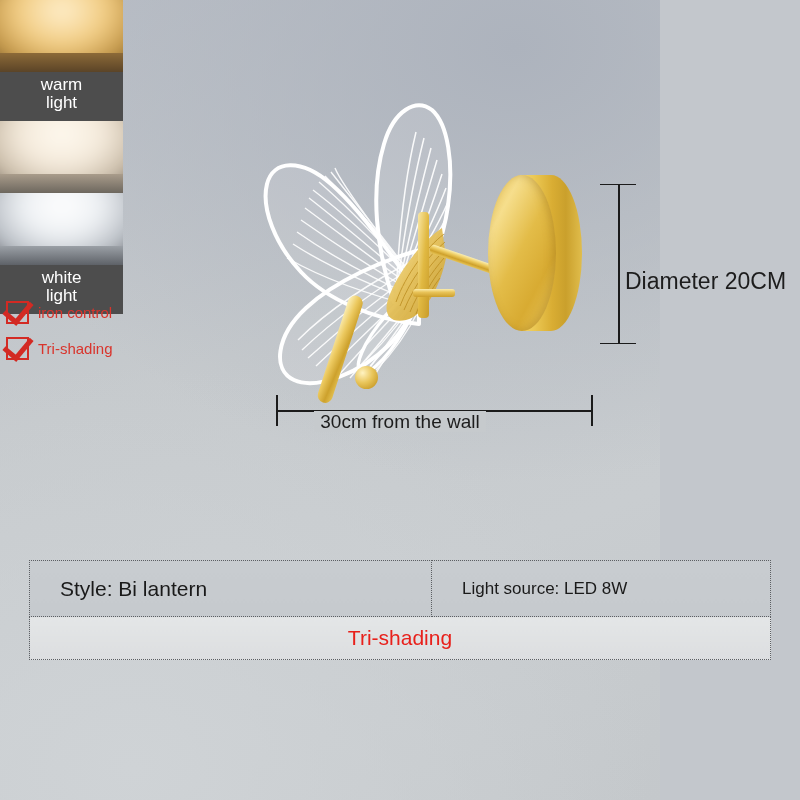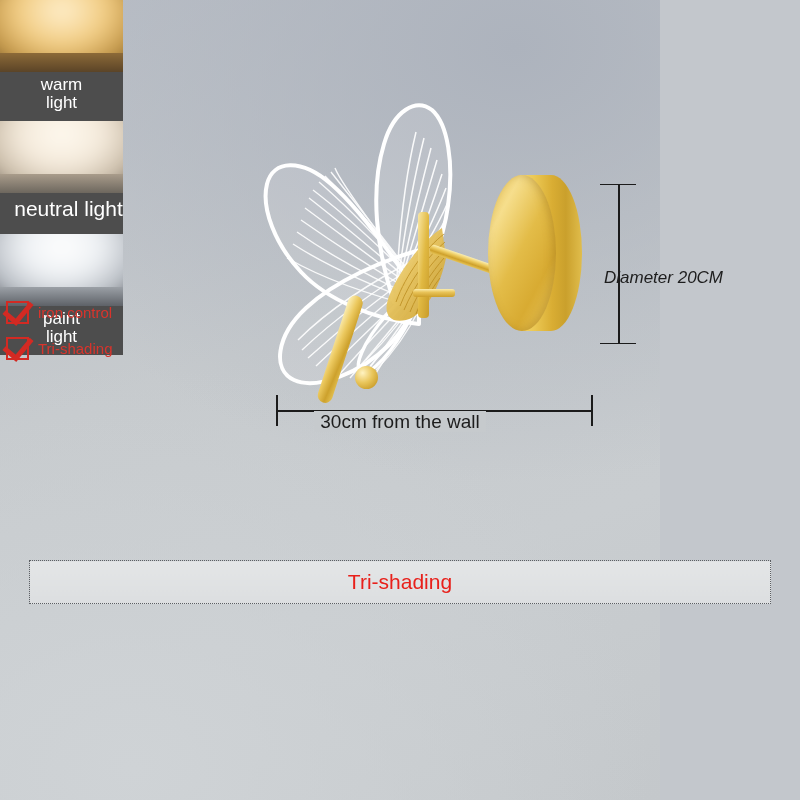--- a/index.html
+++ b/index.html
@@ -118,21 +118,21 @@
   }
   
   #gold-fan{position:absolute;left:108px;top:122px;width:90px;height:112px;}
 
   
   .dim-line{position:absolute;background:#1b1b1b;}
   #dim-v{left:618px;top:184px;width:2px;height:160px;}
   #dim-v-top{left:600px;top:184px;width:36px;height:1px;}
   #dim-v-bot{left:600px;top:343px;width:36px;height:1px;}
   #dim-v-label{
-    position:absolute;left:604px;top:268px;font-size:17px;color:#1d1d1d;white-space:nowrap;font-style:italic;
+    position:absolute;left:625px;top:268px;font-size:23px;color:#1d1d1d;white-space:nowrap;
   }
   #dim-h{left:276px;top:410px;width:317px;height:2px;}
   #dim-h-left{left:276px;top:395px;width:2px;height:31px;}
   #dim-h-right{left:591px;top:395px;width:2px;height:31px;}
   #dim-h-label{
     position:absolute;left:0;right:0;top:411px;text-align:center;width:800px;
     font-size:19px;color:#1d1d1d;
   }
 
   
@@ -171,30 +171,29 @@
         <div>warm</div>
         <div>light</div>
       </div>
     </div>
 
     <div class="temp-card neutral">
       <div class="temp-photo">
         <div class="wash"></div>
           <div class="floor"></div>
       </div>
-      <div class="temp-label one-line">neutral light</div>
     </div>
 
     <div class="temp-card white">
       <div class="temp-photo">
         <div class="wash"></div>
           <div class="floor"></div>
       </div>
       <div class="temp-label two-line">
-        <div>paint</div>
+        <div>white</div>
         <div>light</div>
       </div>
     </div>
   </div>
 
   <div id="features">
     <div class="feature-row">
       <span class="chk"></span>
       <span class="feature-text">iron control</span>
     </div>
@@ -312,19 +311,23 @@
 
   <div class="dim-line" id="dim-h"></div>
   <div class="dim-line" id="dim-h-left"></div>
   <div class="dim-line" id="dim-h-right"></div>
   <div id="dim-h-label">
     <span style="background:linear-gradient(#c6cacd,#c6cacd);padding:0 6px;">30cm from the wall</span>
   </div>
 
   <table id="spec-table">
     <tbody>
+      <tr>
+        <td class="col-a big">Style: Bi lantern</td>
+        <td class="med">Light source: LED 8W</td>
+      </tr>
       <tr class="footer">
         <td colspan="2">Tri-shading</td>
       </tr>
     </tbody>
   </table>
 
 </div>
 
 </body></html>

